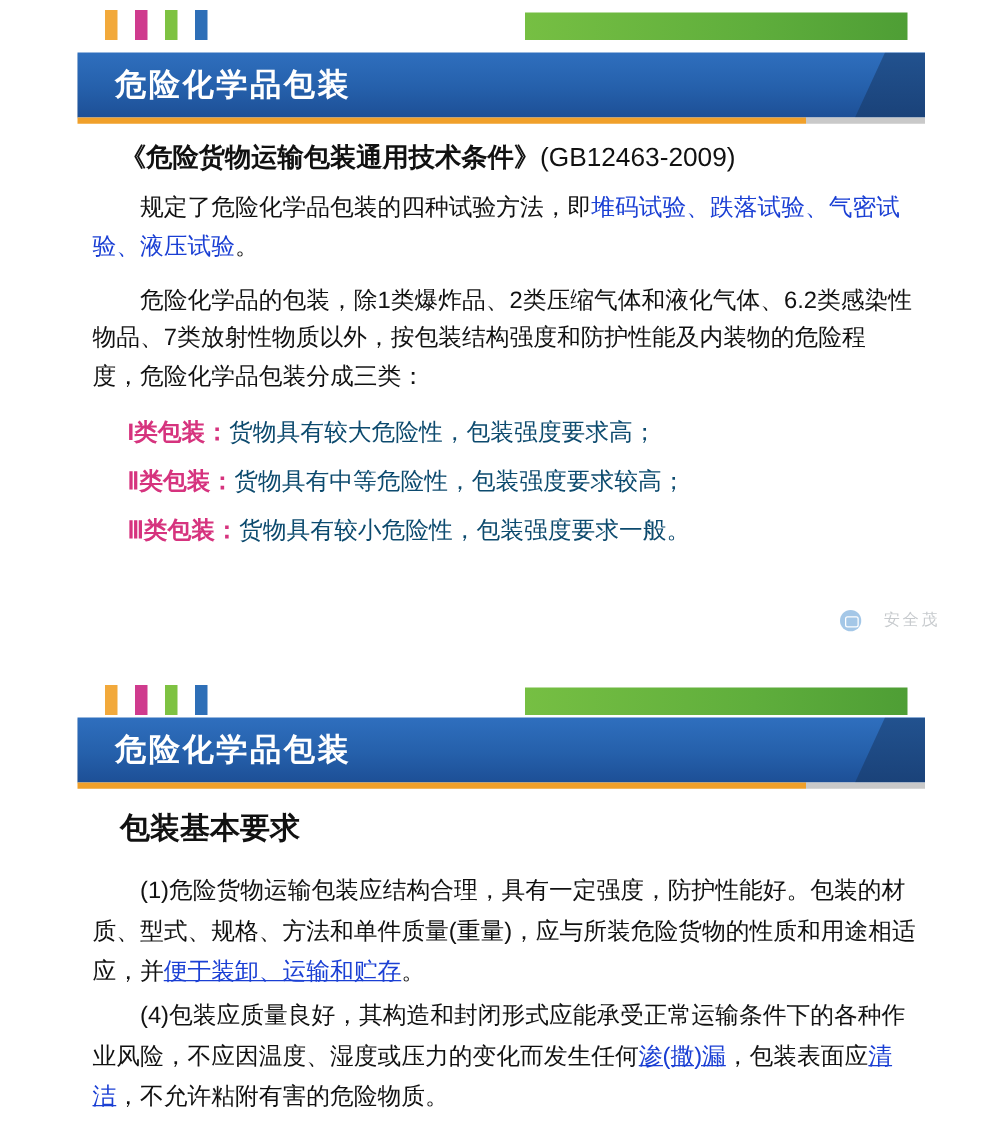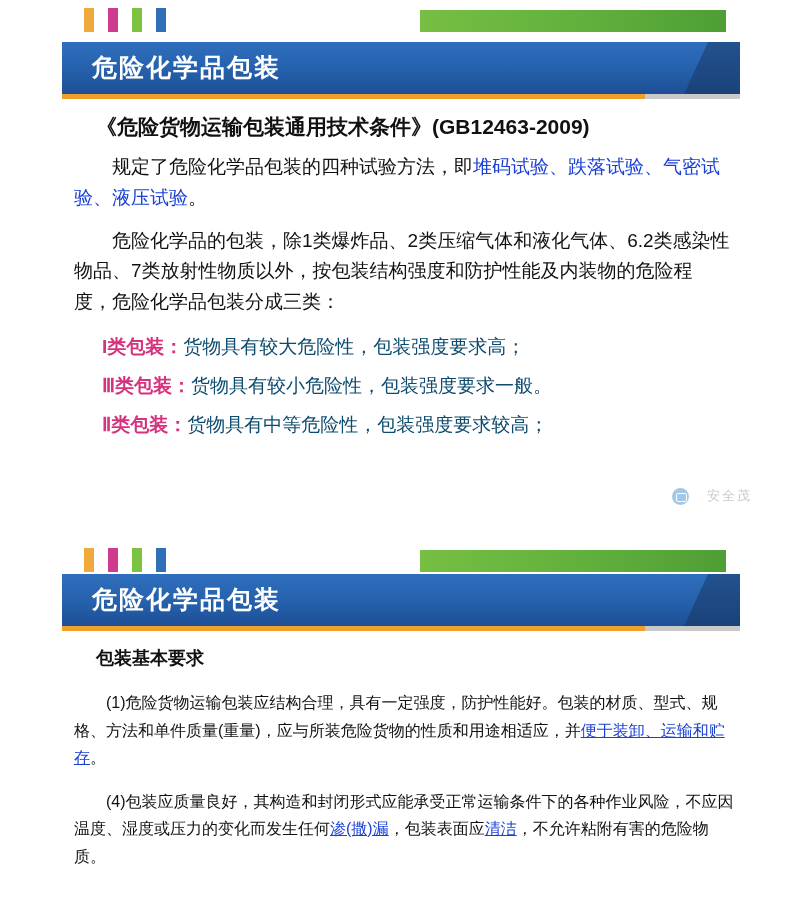--- a/index.html
+++ b/index.html
@@ -109,21 +109,21 @@
     font-size: 21px;
     text-align: left;
     margin: 0 0 8px 0;
     padding-left: 22px;
   }
   .doc-title .bk {
     font-weight: bold;
     color: #111;
   }
   .doc-title .code {
-    font-weight: bold;
+    font-weight: normal;
     color: #111;
   }
 
   .blue { color: #1a3fd4; }
   .blue-u { color: #1a3fd4; text-decoration: underline; }
 
   
   .class-row {
     margin: 0 0 6px 0;
     padding-left: 28px;
@@ -162,31 +162,31 @@
     border-radius: 2px;
   }
   .wm-text {
     font-size: 13px;
     color: #9aa0a6;
     letter-spacing: 2px;
   }
 
   
   .sub-heading {
-    font-size: 18px;
+    font-size: 24px;
     font-weight: bold;
     color: #111;
     margin: 0 0 14px 0;
     padding-left: 22px;
   }
   .item {
-    font-size: 16px;
+    font-size: 19px;
     line-height: 1.72;
     text-indent: 2em;
-    margin: 16px 0 2px 0;
+    margin: 0 0 2px 0;
     color: #111;
   }
 </style>
 </head>
 <body>
 
 <div class="page">
 
   <div class="slide slide-1">
 
@@ -215,24 +215,24 @@
       </p>
 
       <p class="para" style="margin-top:12px;">危险化学品的包装，除1类爆炸品、2类压缩气体和液化气体、6.2类感染性物品、7类放射性物质以外，按包装结构强度和防护性能及内装物的危险程度，危险化学品包装分成三类：</p>
 
       <div style="height:10px;"></div>
 
       <p class="class-row">
         <span class="class-tag">I类包装：</span><span class="class-desc">货物具有较大危险性，包装强度要求高；</span>
       </p>
       <p class="class-row">
+        <span class="class-tag">Ⅱ类包装：</span><span class="class-desc">货物具有中等危险性，包装强度要求较高；</span>
+      </p>
+      <p class="class-row">
         <span class="class-tag">Ⅲ类包装：</span><span class="class-desc">货物具有较小危险性，包装强度要求一般。</span>
-      </p>
-      <p class="class-row">
-        <span class="class-tag">Ⅱ类包装：</span><span class="class-desc">货物具有中等危险性，包装强度要求较高；</span>
       </p>
     </div>
 
     <div class="watermark">
       <span class="wm-circle"></span>
       <span class="wm-text">安全茂</span>
     </div>
   </div>
 
   <div class="slide slide-2">

